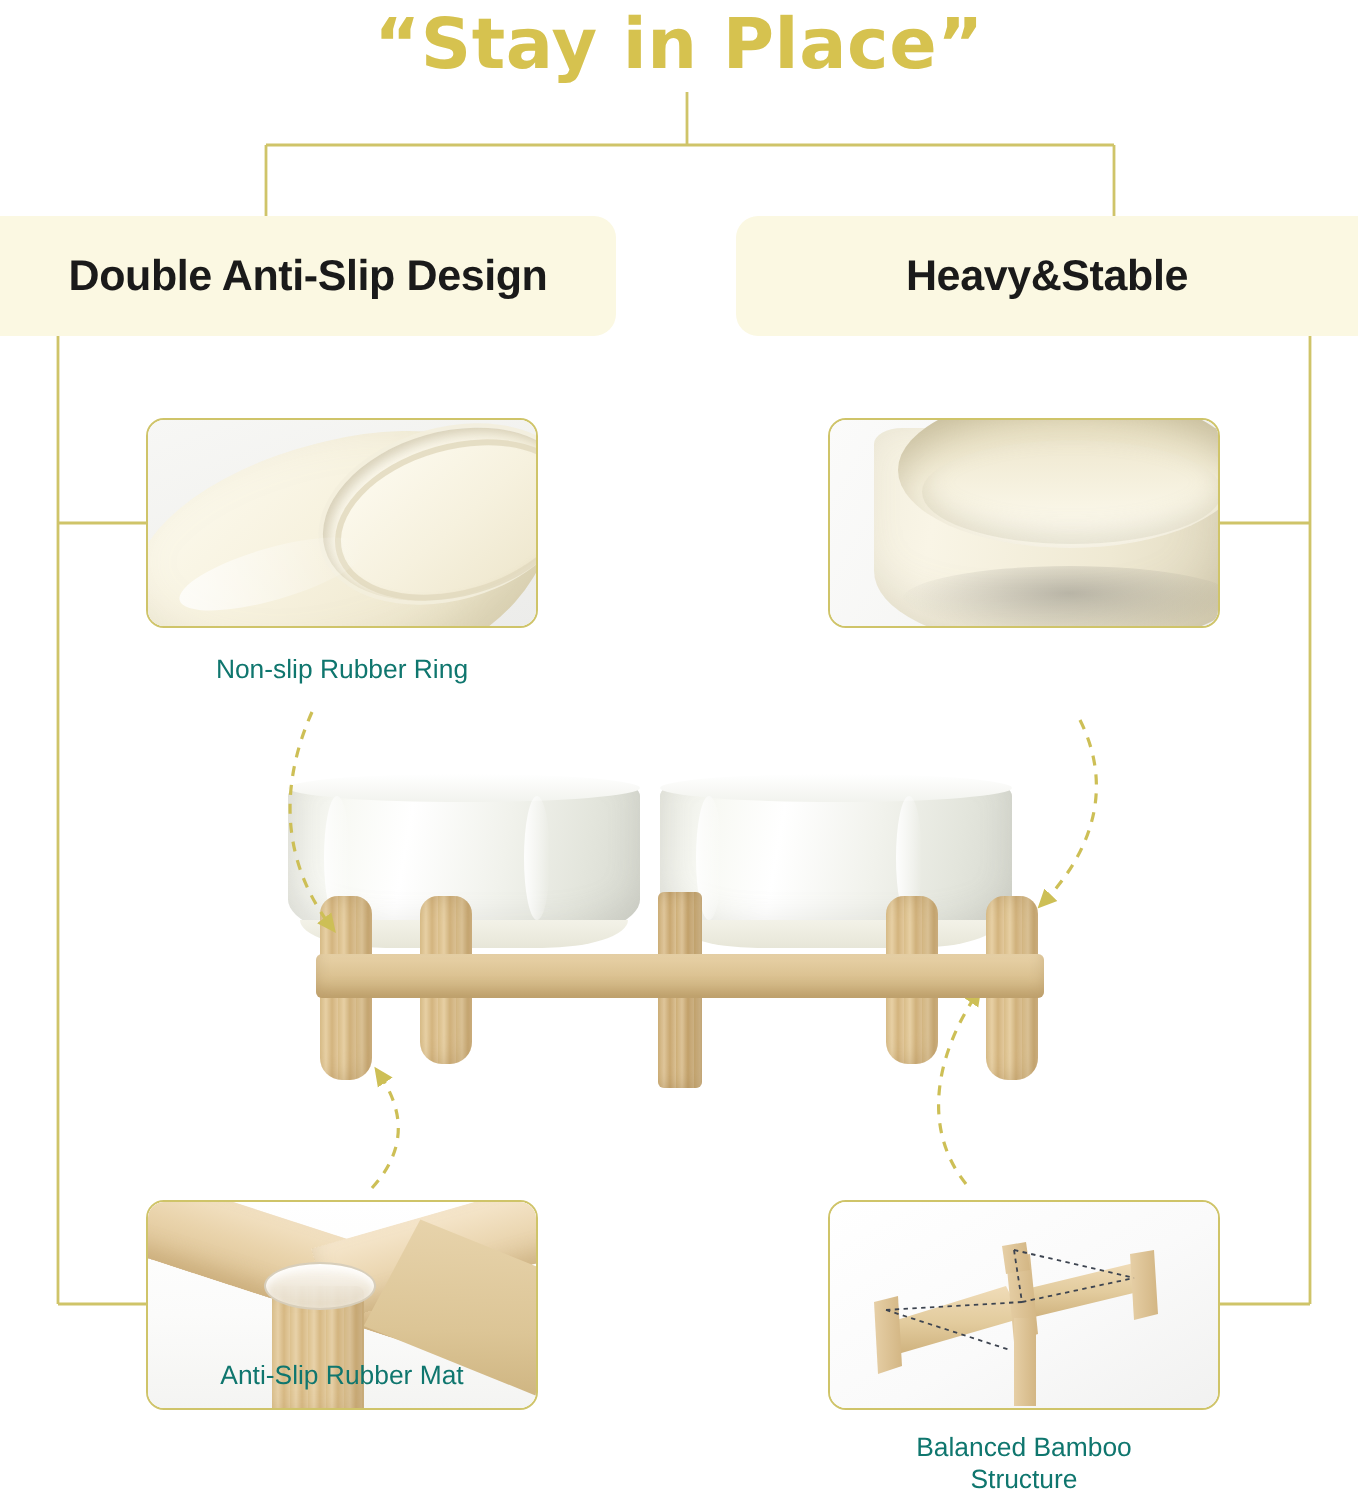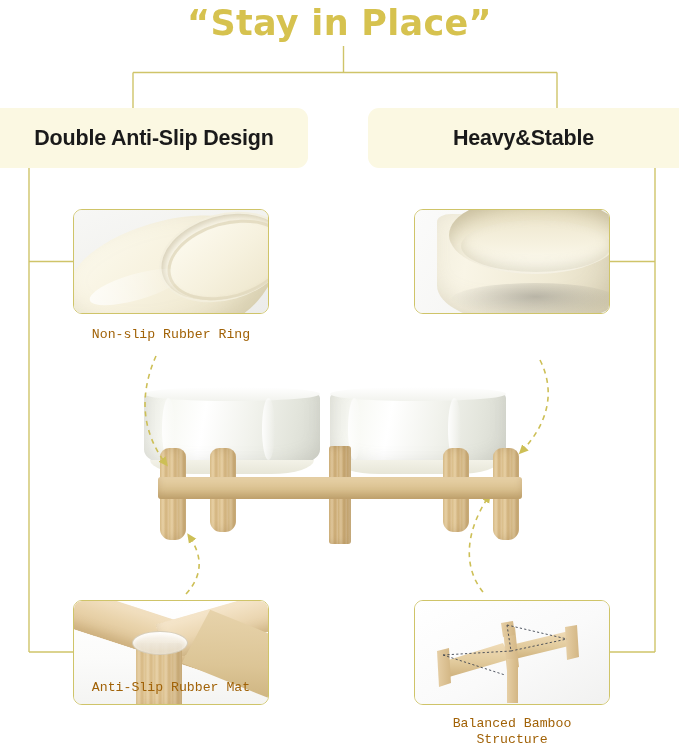--- a/index.html
+++ b/index.html
@@ -229,22 +229,22 @@
     background: linear-gradient(150deg,#ffffff 0%,#fafafa 55%,#f1f1f0 100%);
   }
   .br-svg { position: absolute; inset: 0; }
 
   
   .caption {
     position: absolute;
     text-align: center;
     font-size: 13.2px;
     line-height: 16px;
-    color: #a16207;
-    font-family: Liberation Mono, monospace;
+    color: #0f766e;
+    font-family: Liberation Sans, sans-serif;
   }
   #cap-tl { left: 63px;  top: 327px; width: 216px; }
   #cap-tr { left: 404px; top: 327px; width: 216px; }
   #cap-bl { left: 63px;  top: 680px; width: 216px; }
   #cap-br { left: 404px; top: 716px; width: 216px; }
 
   
   .hero {
     position: absolute;
     left: 130px; top: 380px;

